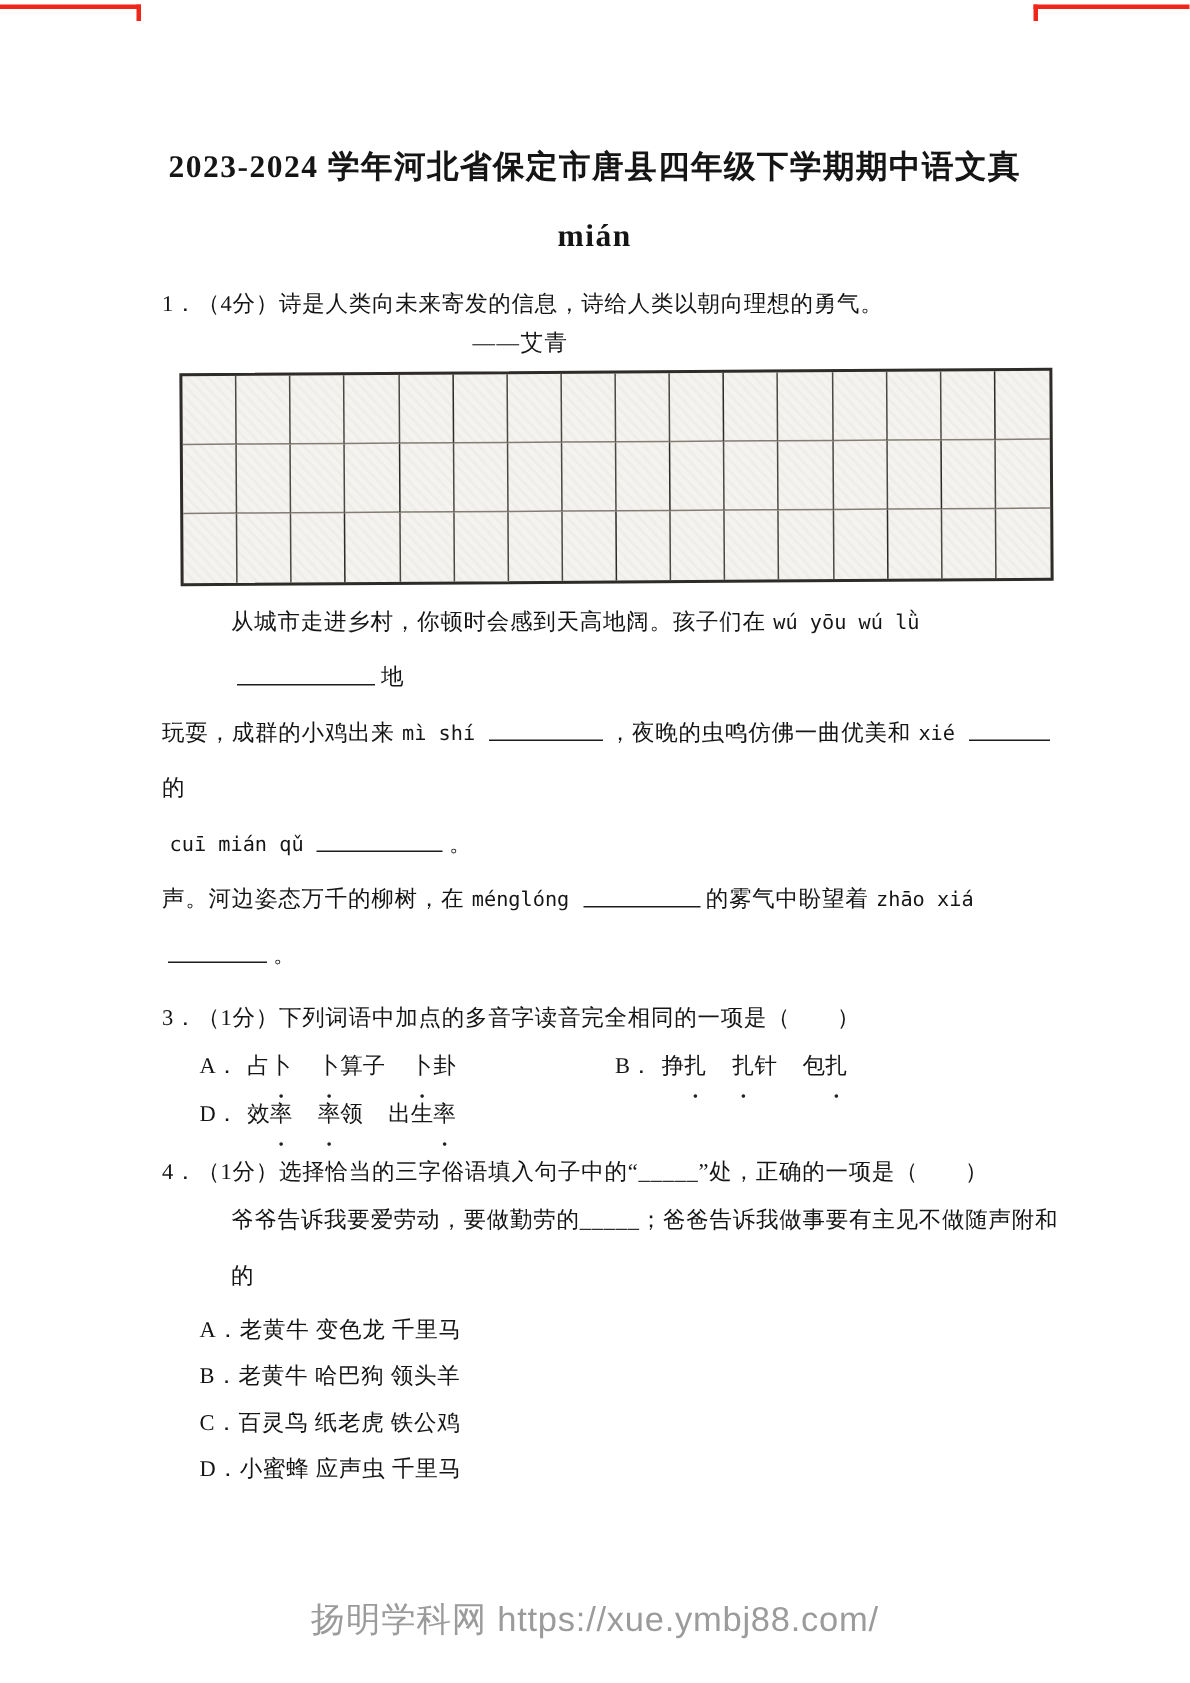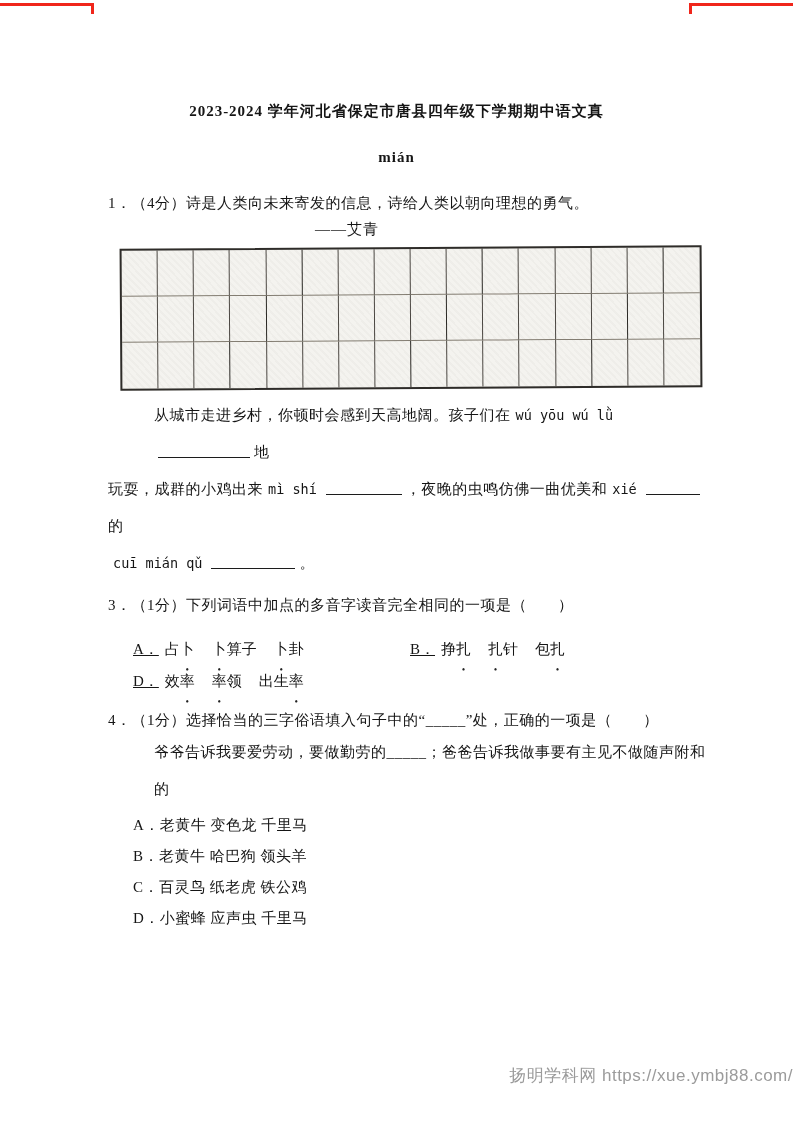--- a/index.html
+++ b/index.html
@@ -12,21 +12,21 @@
 
   
   .red-mark{position:absolute;background:#f0261b;}
   .rm-h-left{left:0;top:3px;width:94px;height:3px;}
   .rm-v-left{left:91px;top:3px;width:3px;height:11px;}
   .rm-h-right{left:689px;top:3px;width:104px;height:3px;}
   .rm-v-right{left:689px;top:3px;width:3px;height:11px;}
 
   .title{
     margin:0;padding:88px 60px 0 60px;text-align:center;
-    font-size:15px;font-weight:700;line-height:46px;letter-spacing:1px;
+    font-size:21px;font-weight:700;line-height:46px;letter-spacing:1px;
   }
 
   .content{margin-left:108px;width:600px;font-size:15px;}
 
   .qlabel{margin-top:10px;line-height:27px;letter-spacing:.5px;}
   .attribution{line-height:24px;text-align:center;padding-right:122px;letter-spacing:1px;}
 
   
   .grid-wrap{
     margin:6px 0 8px 12px;width:578px;height:138px;
@@ -40,37 +40,37 @@
   .cell:nth-child(n+33){border-bottom:none;}
   .cell:nth-child(5n){border-right-color:#2c2a26;}
 
   .pline{line-height:37px;letter-spacing:.5px;}
   .pline.indent{padding-left:46px;}
   .pline.outdent{margin-left:-8px;}
 
   .pinyin{font-family:"DejaVu Sans Mono",monospace;font-size:13.5px;letter-spacing:0;margin:0 5px;}
   .blank{display:inline-block;height:5px;border-bottom:1px solid #1c1c1c;margin:0 4px;transform:translateY(1px);}
 
-  .opt-grid{padding-left:25px;margin-top:14px;display:grid;grid-template-columns:277px auto;text-decoration:underline;}
+  .opt-grid{padding-left:25px;margin-top:2px;display:grid;grid-template-columns:277px auto;}
   .opt{line-height:32px;white-space:nowrap;}
   .opt-key{margin-right:6px;}
   .word{margin-right:17px;}
   .dc{position:relative;display:inline-block;}
   .dc.dot::after{
     content:"•";position:absolute;left:50%;transform:translateX(-50%);
     bottom:-10px;font-size:10px;color:#222;line-height:10px;
   }
 
   .opt-list{padding-left:25px;margin-top:2px;}
   .opt-item{line-height:31px;letter-spacing:.5px;}
 
   .footer{
-    position:absolute;left:0;right:0;top:1064px;text-align:right;
+    position:absolute;left:0;right:0;top:1064px;text-align:center;
     font-family:"Liberation Sans","DejaVu Sans",sans-serif;
-    font-size:17px;color:#9b9b9b;letter-spacing:.5px;
+    font-size:23px;color:#9b9b9b;letter-spacing:.5px;
   }
 </style>
 </head>
 <body>
 
 <div class="page">
 
   <div class="red-mark rm-h-left" style="background: rgb(240, 38, 27);"></div>
   <div class="red-mark rm-v-left" style="background: rgb(240, 38, 27);"></div>
   <div class="red-mark rm-h-right" style="background: rgb(240, 38, 27);"></div>
@@ -133,20 +133,21 @@
         <div class="cell"></div>
         <div class="cell"></div>
         <div class="cell"></div>
         <div class="cell"></div>
       </div>
 
     <div>
       <div class="pline indent"><span class="zh">从城市走进乡村，你顿时会感到天高地阔。孩子们在</span><span class="pinyin">wú yōu wú lǜ</span><span class="blank" style="width: 92px;"></span><span class="zh">地</span></div>
       <div class="pline"><span class="zh">玩耍，成群的小鸡出来</span><span class="pinyin">mì shí</span><span class="blank" style="width: 76px;"></span><span class="zh">，夜晚的虫鸣仿佛一曲优美和</span><span class="pinyin">xié</span><span class="blank" style="width: 54px;"></span><span class="zh">的</span></div>
       <div class="pline"><span class="pinyin">cuī mián qǔ</span><span class="blank" style="width: 84px;"></span><span class="zh">。</span></div>
+      <div class="pline"><span class="zh">声。河边姿态万千的柳树，在</span><span class="pinyin">ménglóng</span><span class="blank" style="width: 78px;"></span><span class="zh">的雾气中盼望着</span><span class="pinyin">zhāo xiá</span><span class="blank" style="width: 66px;"></span><span class="zh">。</span></div>
     </div>
 
     <div class="qlabel">3．（1分）下列词语中加点的多音字读音完全相同的一项是（　　）</div>
     <div class="opt-grid">
       <div class="opt">
         <span class="opt-key">A．</span><span class="opt-words"><span class="word"><span class="dc">占</span><span class="dc dot">卜</span></span><span class="word"><span class="dc dot">卜</span><span class="dc">算</span><span class="dc">子</span></span><span class="word"><span class="dc dot">卜</span><span class="dc">卦</span></span></span>
       </div>
       <div class="opt">
         <span class="opt-key">B．</span><span class="opt-words"><span class="word"><span class="dc">挣</span><span class="dc dot">扎</span></span><span class="word"><span class="dc dot">扎</span><span class="dc">针</span></span><span class="word"><span class="dc">包</span><span class="dc dot">扎</span></span></span>
       </div>

